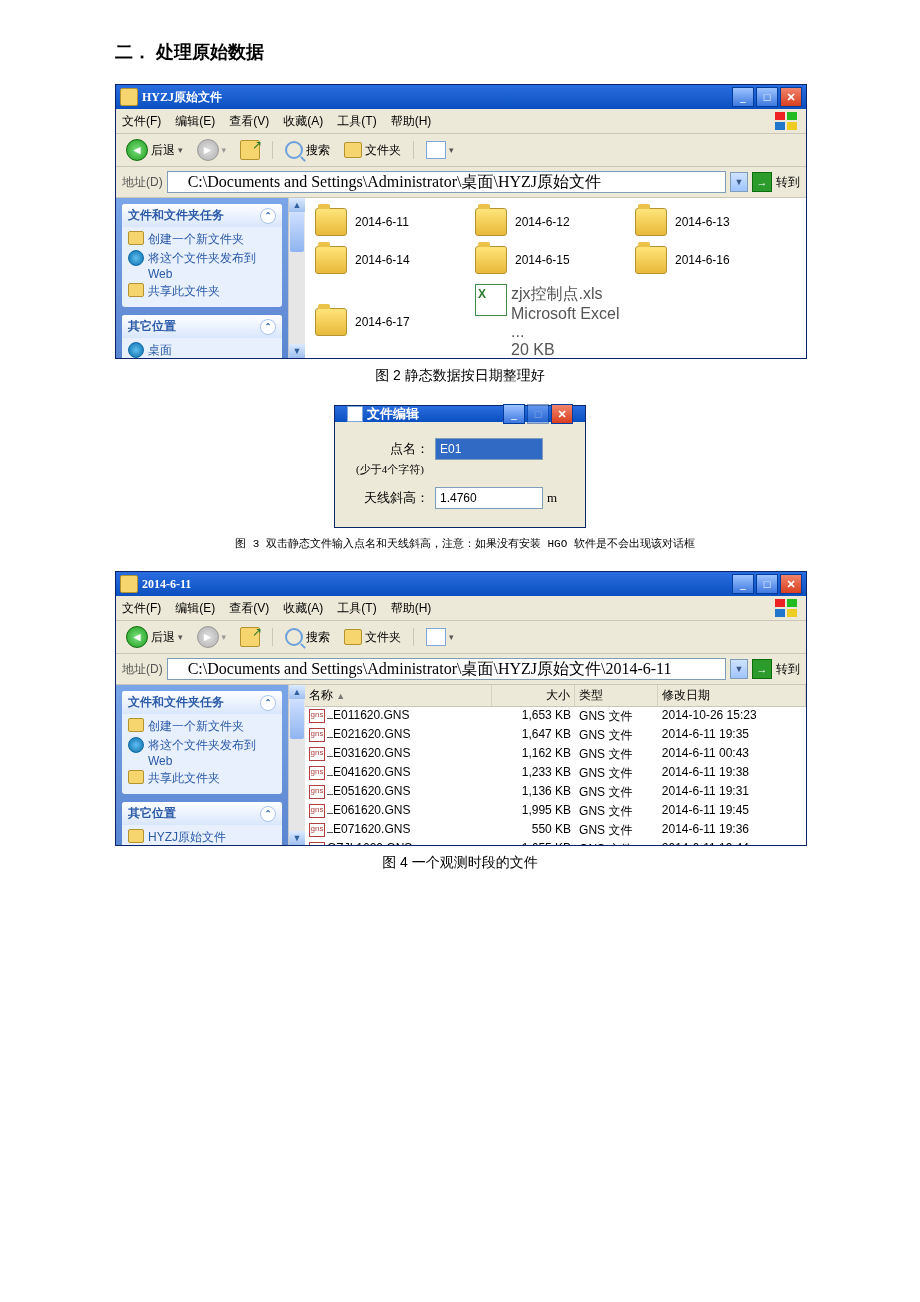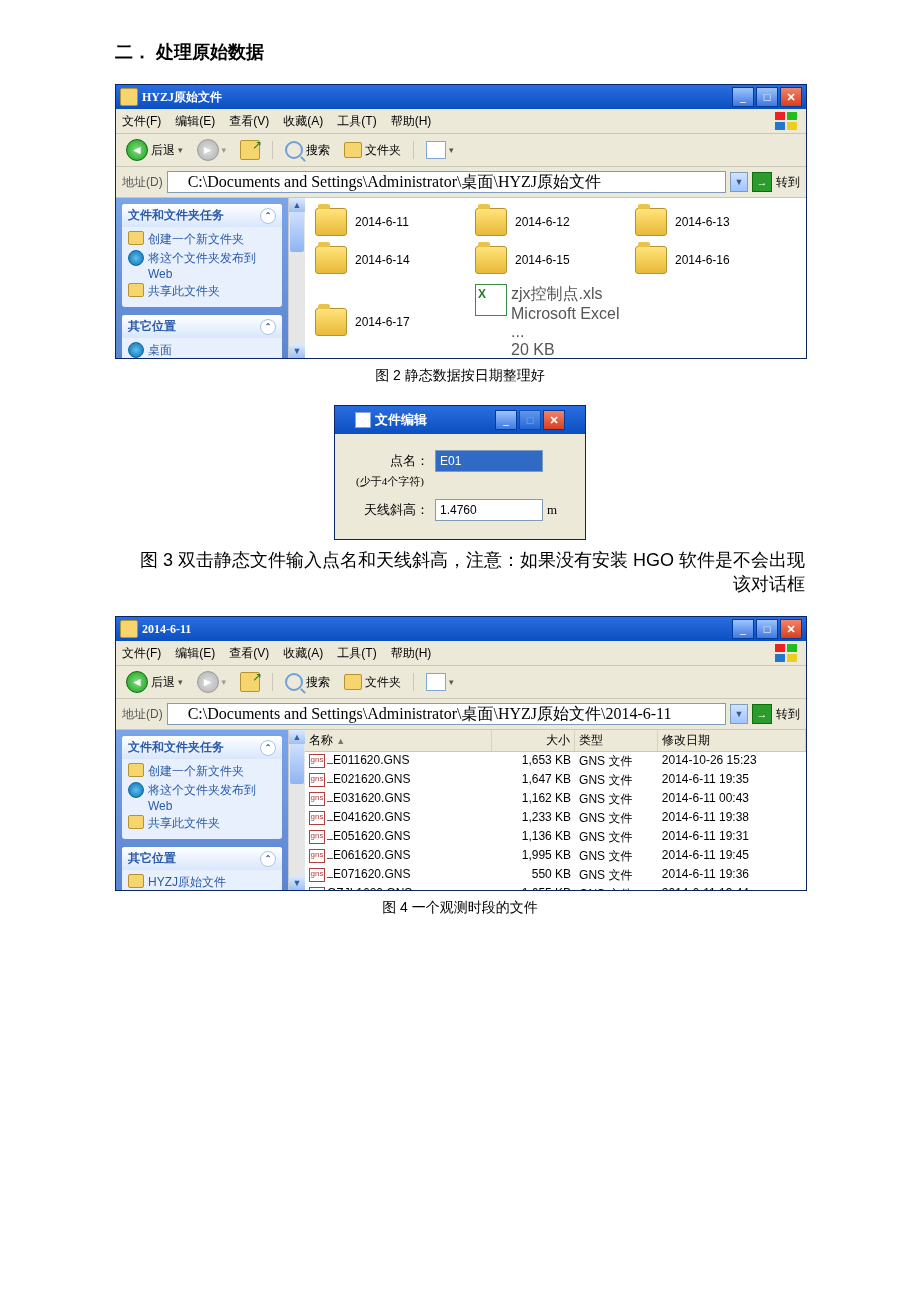--- a/index.html
+++ b/index.html
@@ -1,18 +1,18 @@
 <!DOCTYPE html>
 <html><head>
 <meta charset="utf-8">
 <style>
   body { font-family: "SimSun", "Microsoft YaHei", Arial, sans-serif; background: #fff; margin: 0; padding: 40px 115px; font-size: 13px; color: #000; }
   .section-title { font-size: 18px; font-weight: bold; margin-bottom: 20px; }
   .caption { text-align: center; font-size: 14px; margin: 8px 0 20px; }
-  .caption3 { text-align: right; font-size: 18px; margin: 8px 0 20px; padding-left: 10px; }
+  .caption3 { text-align: center; font-size: 11px; margin: 8px 0 20px; padding-left: 10px; font-family: Liberation Mono, monospace; }
 
   .explorer { border: 1px solid #0a246a; background: #ece9d8; font-size: 12px; width: 690px; margin: 0 auto 6px; }
   .title-bar { background: linear-gradient(#2a6de0,#0a4fc0); color: #fff; display: flex; align-items: center; height: 24px; padding: 0 4px; font-family: SimSun; }
   .title-bar .icon { width: 16px; height: 16px; background: #f7d56e; border: 1px solid #b5932e; margin-right: 4px; border-radius: 2px; flex-shrink: 0; }
   .title-bar .title-text { flex: 1; font-weight: bold; }
   .win-ctrls { display: flex; gap: 2px; }
   .wc { width: 20px; height: 18px; border: 1px solid #003c9c; display: flex; align-items: center; justify-content: center; font-size: 11px; font-weight: bold; }
   .wc.min { background: linear-gradient(#9ec4ff,#3e78e0); color: #fff; }
   .wc.max { background: linear-gradient(#9ec4ff,#3e78e0); color: #fff; }
   .wc.close { background: linear-gradient(#f0846b,#d93f1f); color: #fff; }
@@ -71,21 +71,21 @@
   .list-head { display: flex; border-bottom: 1px solid #cbc7b8; background: #ece9d8; }
   .list-head > div { padding: 2px 4px; border-right: 1px solid #d6d2c2; }
   .col-name { width: 192px; } .col-size { width: 80px; text-align: right; } .col-type { width: 80px; } .col-date { width: 150px; }
   .list-row { display: flex; }
   .list-row > div { padding: 1px 4px; }
   .file-ico { width: 14px; height: 12px; border: 1px solid #b04040; background: #fff; display: inline-block; vertical-align: middle; margin-right: 2px; font-size: 8px; color: #b04040; text-align: center; line-height: 10px; }
   .name-underline-gap { display: inline-block; width: 6px; border-bottom: 1px solid #555; }
 
   
   .dialog { width: 250px; border: 1px solid #0a246a; margin: 0 auto 6px; font-size: 13px; background: #ece9d8; font-family: SimSun; }
-  .dlg-title { background: linear-gradient(#2a6de0,#0a4fc0); color: #fff; height: 28px; display: flex; align-items: center; padding: 0 20px; font-weight: bold; }
+  .dlg-title { background: linear-gradient(#2a6de0,#0a4fc0); color: #fff; height: 16px; display: flex; align-items: center; padding: 0 12px; font-weight: bold; }
   .dlg-title .dlg-ico { width: 14px; height: 14px; background: #fff; margin-right: 4px; border: 1px solid #7fa8d8; }
   .dlg-body { padding: 16px 16px 12px; }
   .dlg-row { display: flex; align-items: center; margin-bottom: 6px; }
   .dlg-lbl { width: 78px; text-align: right; margin-right: 6px; }
   .dlg-hint { font-size: 11px; text-align: center; width: 78px; margin-right: 6px; margin-top: -4px; margin-bottom: 10px; }
   .dlg-row input { width: 100px; border: 1px solid #7f9db9; height: 18px; padding-left: 4px; font-size: 12px; }
   .dlg-row input.sel { background: #316ac5; color: #fff; }
   .dlg-unit { margin-left: 4px; }
   .dlg-btns { display: flex; justify-content: center; gap: 14px; margin-top: 16px; }
   .dlg-btns button { width: 70px; height: 24px; background: #ece9d8; border: 1px solid #7f7f7f; font-family: SimSun; font-size: 12px; cursor: pointer; }

